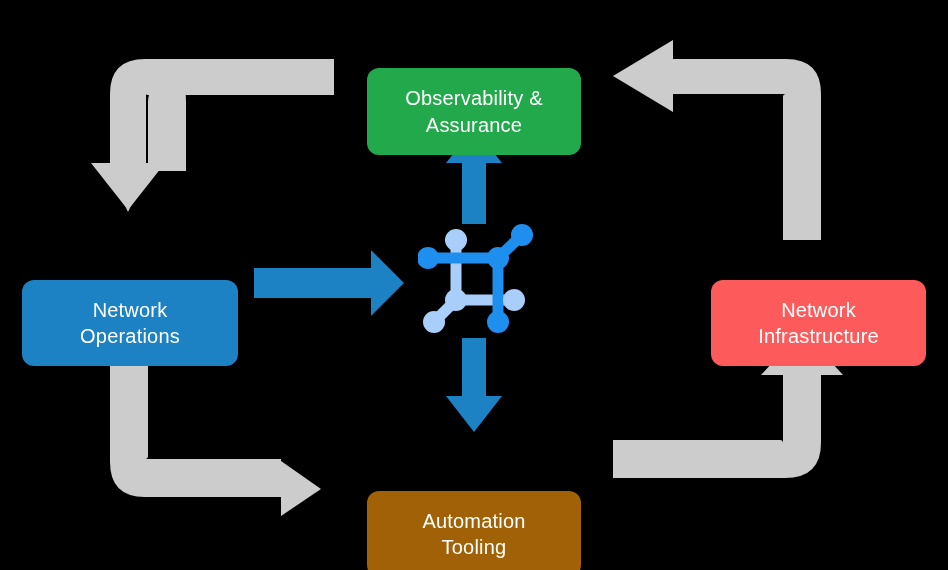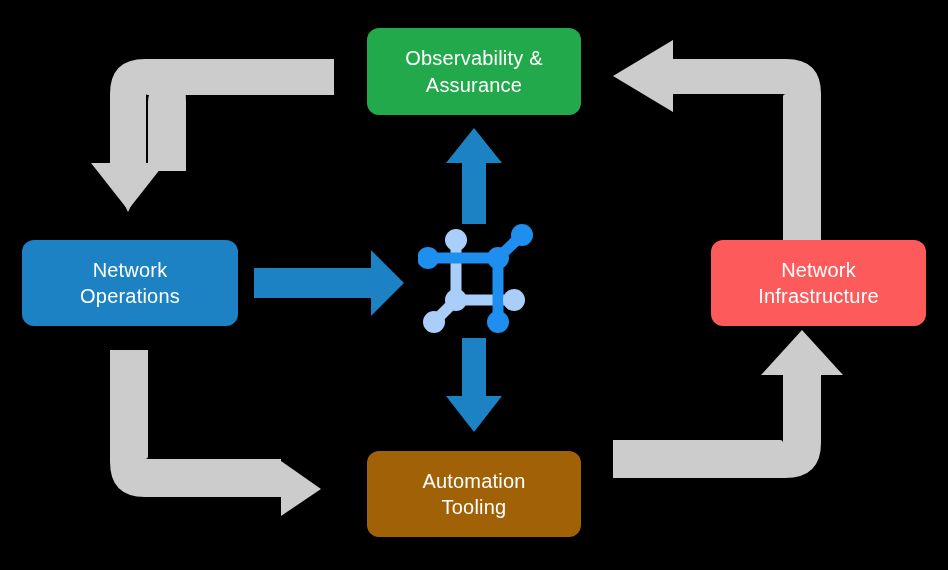--- a/index.html
+++ b/index.html
@@ -25,20 +25,21 @@
     text-align: center;
     border-radius: 12px;
     color: #ffffff;
     font-size: 20px;
     line-height: 1.32;
     font-weight: 400;
     letter-spacing: 0.2px;
     white-space: pre-line;
     box-sizing: border-box;
     padding: 4px 10px;
+    margin-top: 40px;
   }
   #box-observability {
     left: 367px; top: 28px; width: 214px; height: 87px;
     background: #22A94B;
   }
   #box-network-operations {
     left: 22px; top: 240px; width: 216px; height: 86px;
     background: #1D82C4;
   }
   #box-network-infrastructure {

